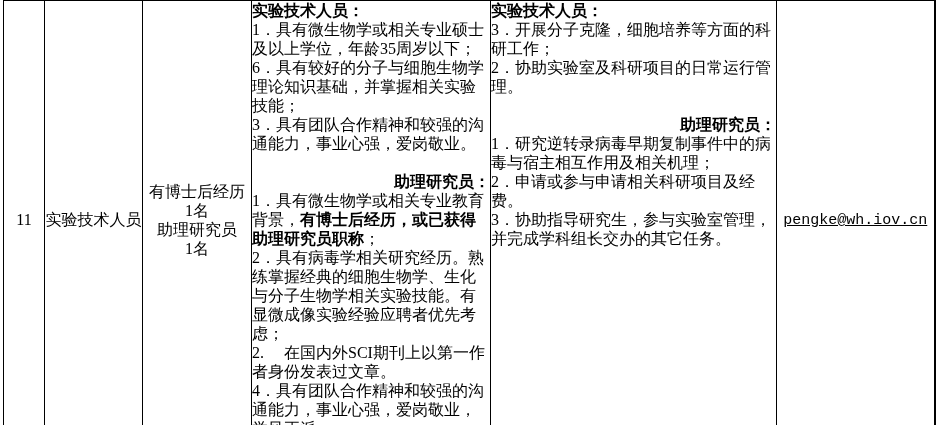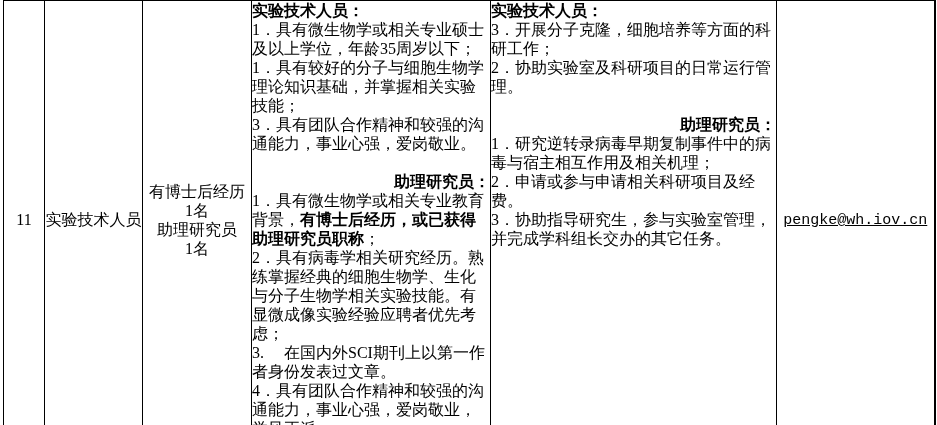--- a/index.html
+++ b/index.html
@@ -88,26 +88,26 @@
               <div class="pos-line">有博士后经历</div>
               <div class="pos-line">1名</div>
               <div class="pos-line">助理研究员</div>
               <div class="pos-line">1名</div>
             </div>
         </td>
         <td class="c-req">
           <div>
               <div class="rich-heading">实验技术人员：</div>
               <div class="rich-item"><span>1．具有微生物学或相关专业硕士及以上学位，年龄35周岁以下；</span></div>
-              <div class="rich-item"><span>1．具有较好的分子与细胞生物学理论知识基础，并掌握相关实验技能；</span></div>
+              <div class="rich-item"><span>6．具有较好的分子与细胞生物学理论知识基础，并掌握相关实验技能；</span></div>
               <div class="rich-item"><span>3．具有团队合作精神和较强的沟通能力，事业心强，爱岗敬业。</span></div>
               <div class="rich-heading gap">助理研究员：</div>
               <div class="rich-item"><span>1．具有微生物学或相关专业教育背景，</span><span class="b">有博士后经历，或已获得助理研究员职称</span><span>；</span></div>
               <div class="rich-item"><span>2．具有病毒学相关研究经历。熟练掌握经典的细胞生物学、生化与分子生物学相关实验技能。有显微成像实验经验应聘者优先考虑；</span></div>
-              <div class="rich-item"><span>3.　 在国内外SCI期刊上以第一作者身份发表过文章。</span></div>
+              <div class="rich-item"><span>2.　 在国内外SCI期刊上以第一作者身份发表过文章。</span></div>
               <div class="rich-item"><span>4．具有团队合作精神和较强的沟通能力，事业心强，爱岗敬业，学风正派。</span></div>
             </div>
         </td>
         <td class="c-duty">
           <div>
               <div class="rich-heading">实验技术人员：</div>
               <div class="rich-item"><span>3．开展分子克隆，细胞培养等方面的科研工作；</span></div>
               <div class="rich-item"><span>2．协助实验室及科研项目的日常运行管理。</span></div>
               <div class="rich-heading gap">助理研究员：</div>
               <div class="rich-item"><span>1．研究逆转录病毒早期复制事件中的病毒与宿主相互作用及相关机理；</span></div>

